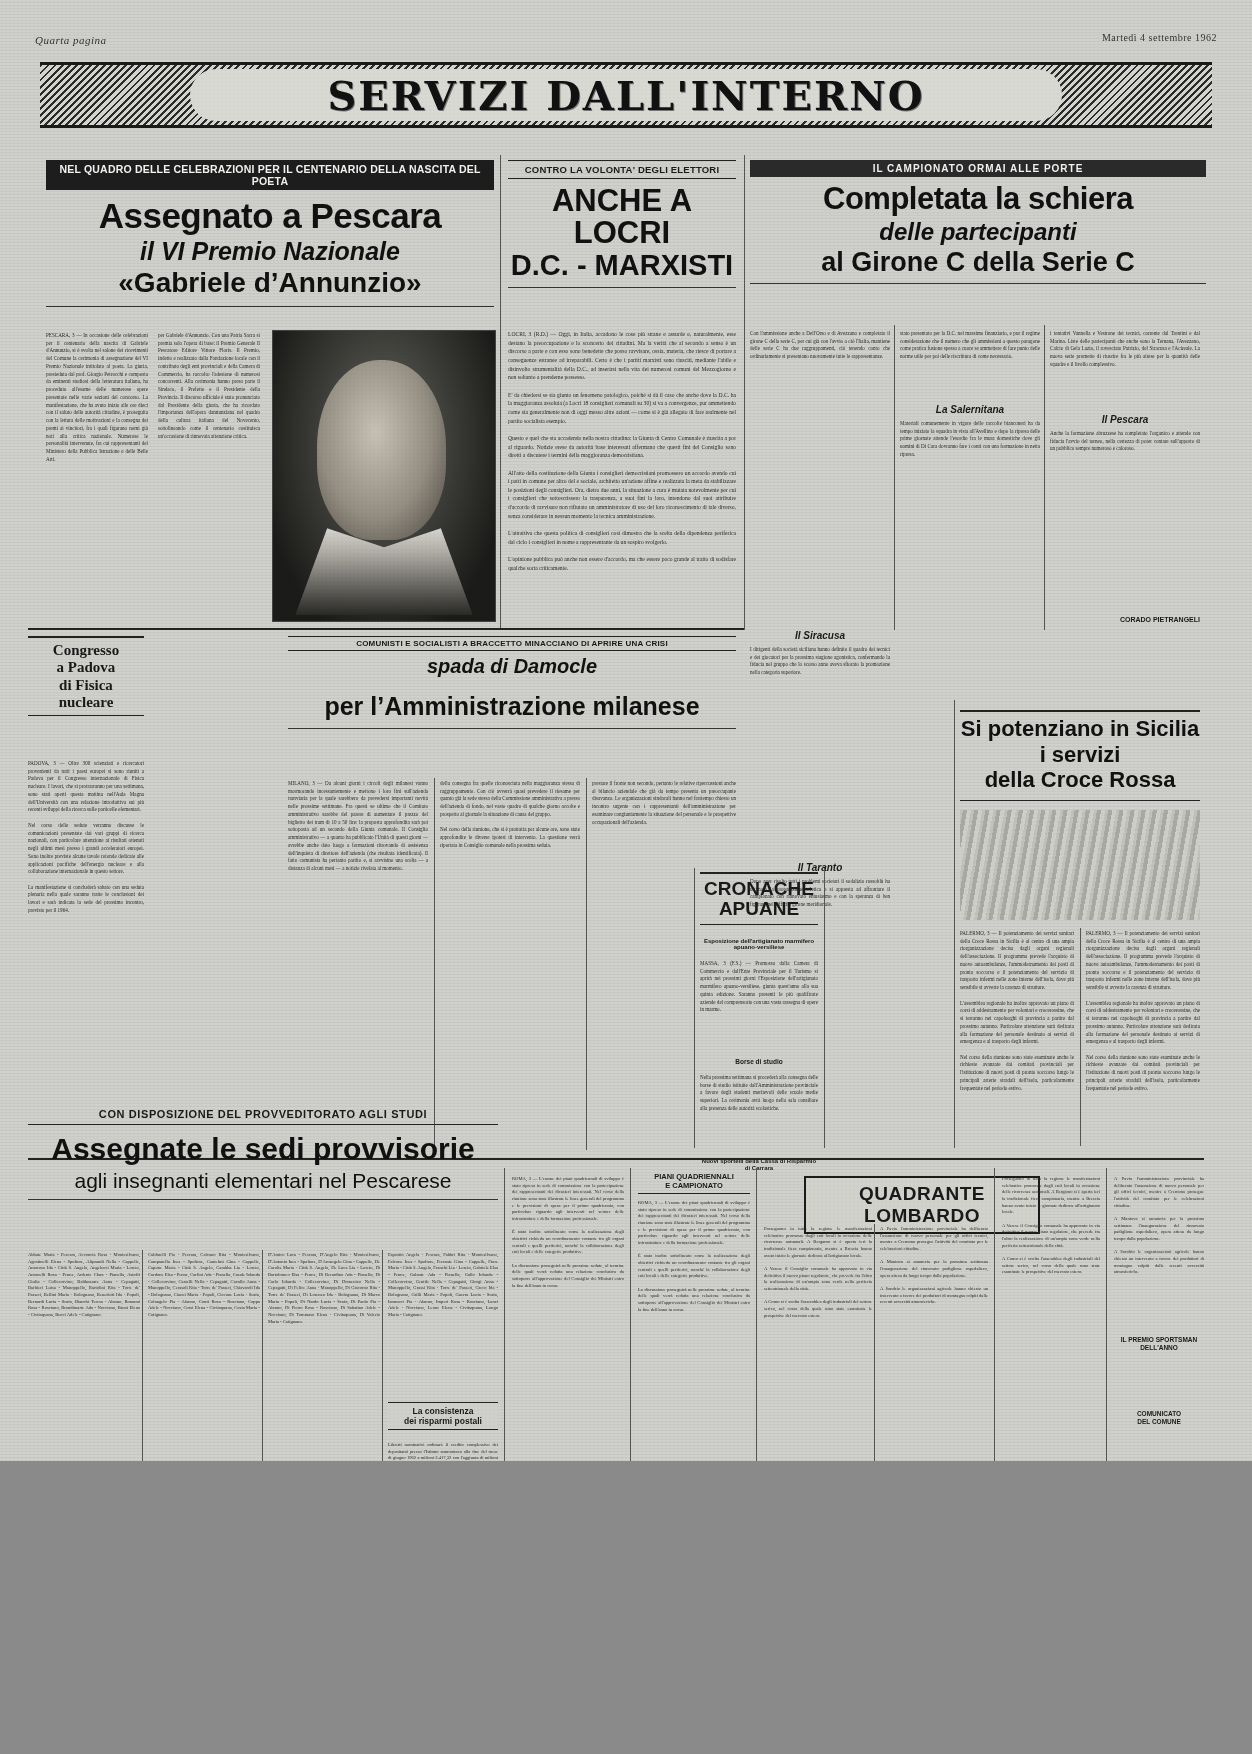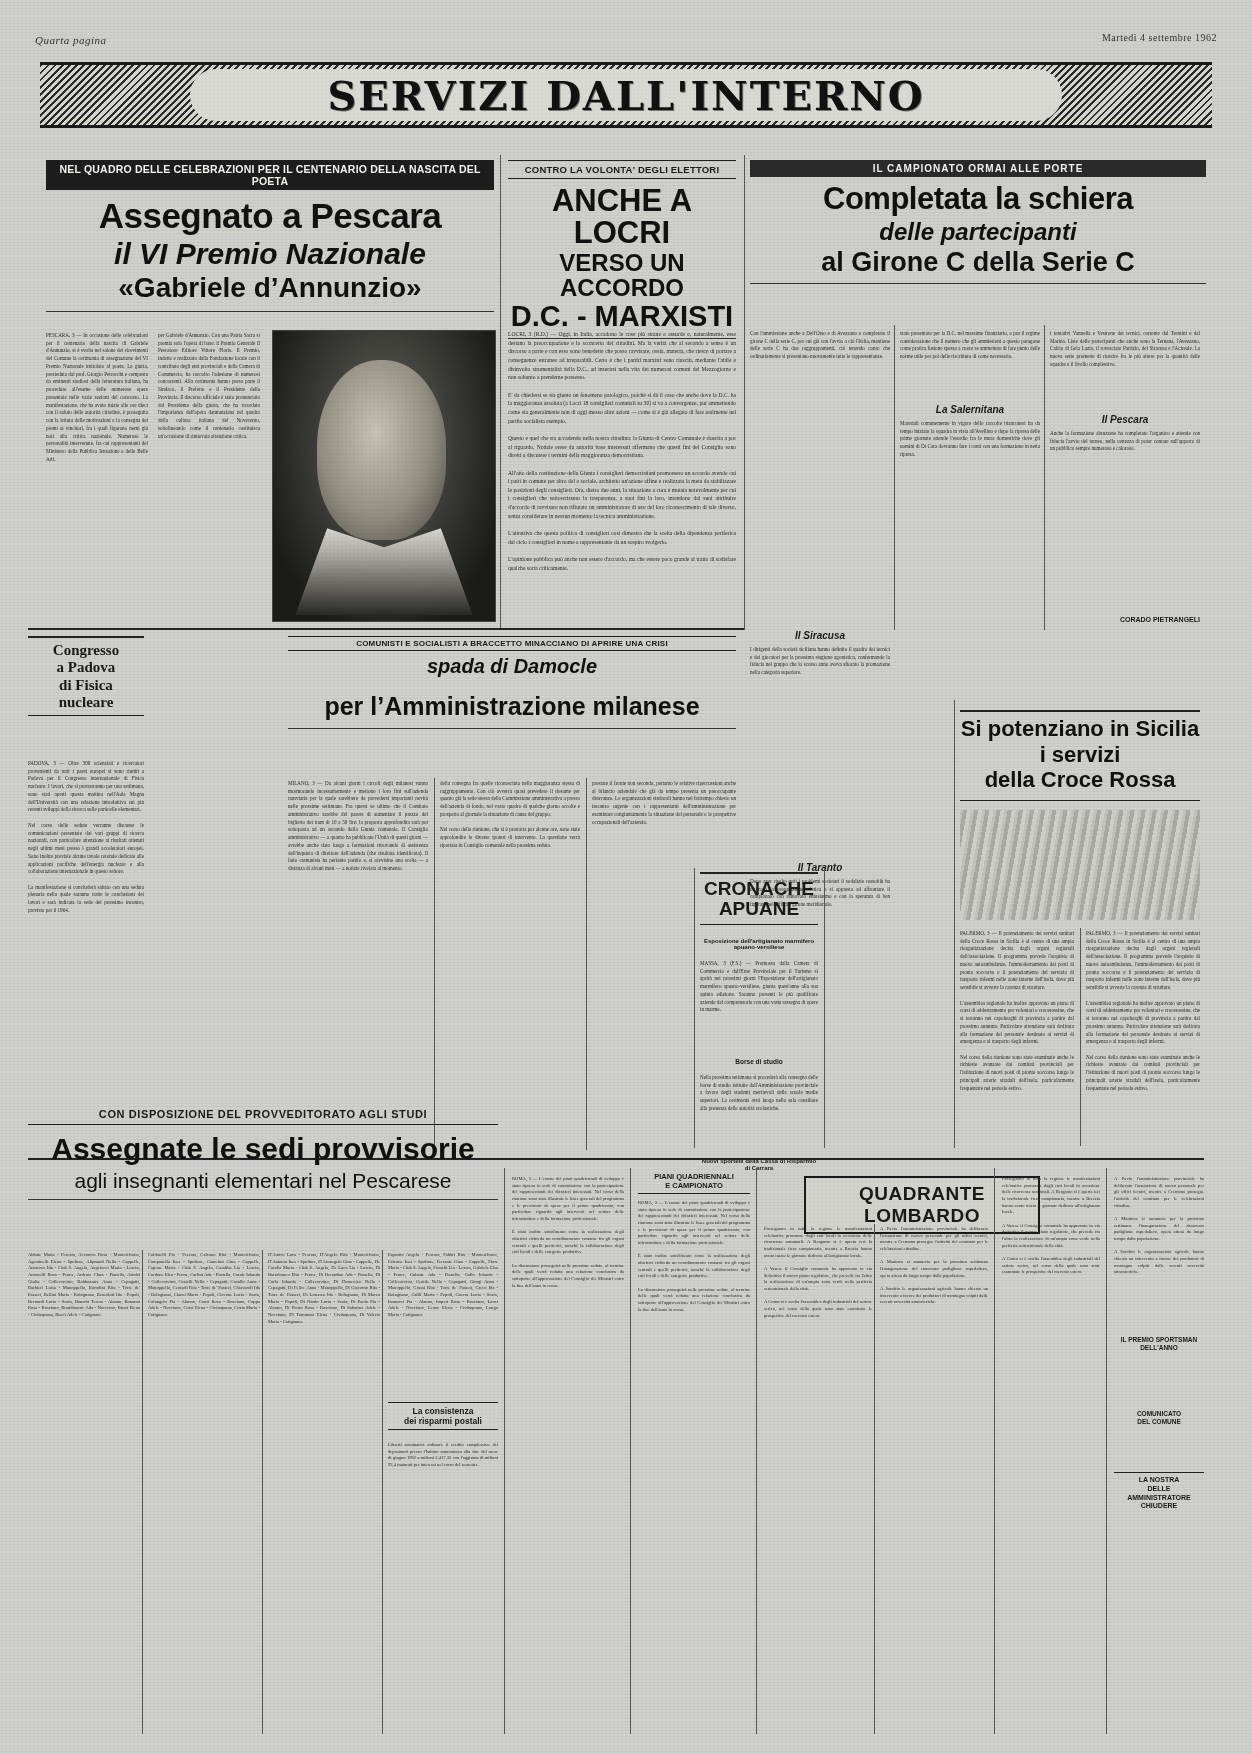--- a/index.html
+++ b/index.html
@@ -1,18 +1,18 @@
 <!DOCTYPE html>
 <html><head>
 <meta charset="utf-8">
 <style>
   html,body{margin:0;padding:0;background:#8a8a8a;}
   body{font-family:"Liberation Serif", serif;}
   #page{
-    position:relative;width:1252px;height:1754px;margin:0 auto;
+    position:relative;width:1252px;height:1461px;margin:0 auto;
     background:#cfcfcb;
     background-image:
       linear-gradient(0deg, rgba(0,0,0,0.035) 1px, rgba(255,255,255,0.02) 1px);
     background-size:100% 3px;
     overflow:hidden;
     color:#1a1a1a;
   }
   .noise{position:absolute;inset:0;pointer-events:none;
     background-image:radial-gradient(rgba(0,0,0,0.05) 1px, transparent 1px);
     background-size:4px 4px;opacity:.45;}
@@ -70,38 +70,37 @@
   </div>
 
   <div class="banner">
     <div class="plate"></div>
     <h1>SERVIZI DALL'INTERNO</h1>
   </div>
 
   <div style="position:absolute;left:46px;top:160px;width:448px;">
     <div class="kicker">NEL QUADRO DELLE CELEBRAZIONI PER IL CENTENARIO DELLA NASCITA DEL POETA</div>
     <div class="headline" style="font-size:35px;margin-top:8px;letter-spacing:-0.5px;">Assegnato a Pescara</div>
-    <div class="subhead" style="font-size:30px;margin-top:3px;">il VI Premio Nazionale</div>
+    <div class="subhead" style="font-size:25px;margin-top:3px;">il VI Premio Nazionale</div>
     <div class="headline" style="font-size:28px;margin-top:3px;">«Gabriele d’Annunzio»</div>
     <div style="margin-top:8px;border-top:1px solid #333;"></div>
   </div>
 
   <div class="photo" style="left:272px;top:330px;width:222px;height:290px;position:absolute;">
     <div class="face"></div>
     <div class="collar"></div>
   </div>
 
   <div class="body-col" style="position:absolute;left:46px;top:332px;width:102px;height:282px;">PESCARA, 3 — In occasione delle celebrazioni per il centenario della nascita di Gabriele d'Annunzio, si è svolta nel salone dei ricevimenti del Comune la cerimonia di assegnazione del VI Premio Nazionale intitolato al poeta. La giuria, presieduta dal prof. Giorgio Petrocchi e composta da eminenti studiosi della letteratura italiana, ha proceduto all'esame delle numerose opere presentate nelle varie sezioni del concorso. La manifestazione, che ha avuto inizio alle ore dieci con il saluto delle autorità cittadine, è proseguita con la lettura delle motivazioni e la consegna dei premi ai vincitori, fra i quali figurano nomi già noti alla critica nazionale. Numerose le personalità intervenute, fra cui rappresentanti del Ministero della Pubblica Istruzione e delle Belle Arti.</div>
   <div class="body-col" style="position:absolute;left:158px;top:332px;width:102px;height:282px;">per Gabriele d'Annunzio. Con una Patria Sacra si premia solo l'opera di base: il Premio Generale Il Pescatore Editore Vittore Floris. Il Premio, indetto e realizzato dalla Fondazione locale con il contributo degli enti provinciali e della Camera di Commercio, ha raccolto l'adesione di numerosi concorrenti. Alla cerimonia hanno preso parte il Sindaco, il Prefetto e il Presidente della Provincia. Il discorso ufficiale è stato pronunciato dal Presidente della giuria, che ha ricordato l'importanza dell'opera dannunziana nel quadro della cultura italiana del Novecento, sottolineando come il centenario costituisca un'occasione di rinnovata attenzione critica.</div>
   <div class="body-col" style="position:absolute;left:46px;top:628px;width:102px;height:0px;overflow:hidden;">Sul finire della manifestazione sono state consegnate anche le medaglie d'oro ai vincitori delle sezioni speciali e le targhe offerte dagli enti locali. Il premio per la poesia è andato a un giovane autore abruzzese, mentre la sezione dedicata alla saggistica ha visto primeggiare uno studio sulla formazione culturale del poeta. La giuria ha ritenuto di segnalare inoltre alcune opere meritevoli di pubblicazione. La serata si è conclusa con un concerto di musiche dell'epoca eseguito nel cortile del palazzo comunale alla presenza di un folto pubblico.</div>
 
   <div style="position:absolute;left:508px;top:160px;width:228px;">
     <div class="kicker light" style="font-size:9.5px;">CONTRO LA VOLONTA' DEGLI ELETTORI</div>
     <div class="headline" style="font-size:31px;margin-top:6px;">ANCHE A LOCRI</div>
-    <div class="headline" style="font-size:24px;margin-top:2px;">VERSO UN ACCORDO</div>
     <div class="headline" style="font-size:29px;margin-top:2px;">D.C. - MARXISTI</div>
     <div style="margin-top:6px;border-top:1px solid #333;"></div>
   </div>
   <div class="body-col s6" style="position:absolute;left:508px;top:330px;width:228px;height:300px;white-space:pre-line;">LOCRI, 3 (R.D.) — Oggi, in Italia, accadono le cose più strane e assurde e, naturalmente, esse destano la preoccupazione e lo sconcerto dei cittadini. Ma la verità che al secondo a senso è un discorso a parte e con esso sono benedette che posso ravvisare, ossia, materia, che riesce di portare a conseguenze estranee ad irreparabili. Certo è che i partiti marxisti sono riusciti, mediante l'abile e disinvolto strumentalità della D.C., ad inserirsi nella vita dei numerosi comuni del Mezzogiorno e non soltanto a prenderne possesso.
 
 E' da chiedersi se sia giunto un fenomeno patologico, poiché si dà il caso che anche dove la D.C. ha la maggioranza assoluta (a Locri 18 consiglieri comunali su 30) si va a convergenze, pur ammettendo come sia generalmente non di oggi messo altre azioni — come si è già allegato di fare realmente nel partito socialista esempio.
 
 Questo e quel che sta accadendo nella nostra cittadina: la Giunta di Centro Comunale è riuscita a por al riguardo. Notizie erese da autorità base interessati affermano che questi fini del Consiglio sono diretti a discutere i termini della maggioranza democristiana.
 
 All'atto della costituzione della Giunta i consiglieri democristiani promossero un accordo avendo cui i patti in comune per altro del e sociale, architetto un'azione affine e realizzata la meta da stabilizzare le posizioni degli consiglieri. Ora, dietro due anni, la situazione a cura è mutata notevolmente per cui i consiglieri che sottoscrissero la trasparenza, a suoi fini la loro, intendono dal suoi attribuire d'accordo di ravvisare non rifiutato un amministratore di uso del loro riconoscimento di tale diverso, senza considerare in nessun momento la tecnica amministrazione.

